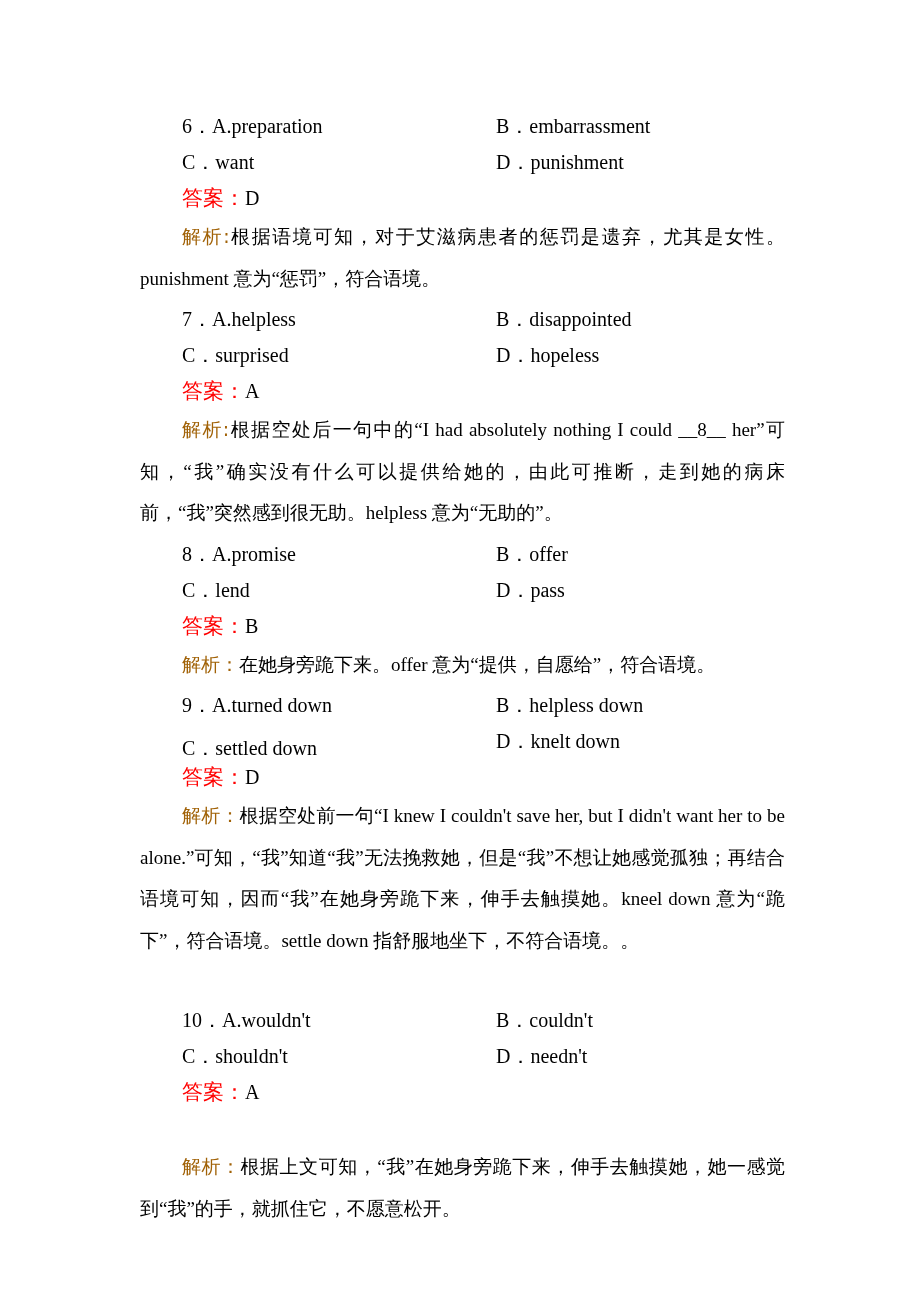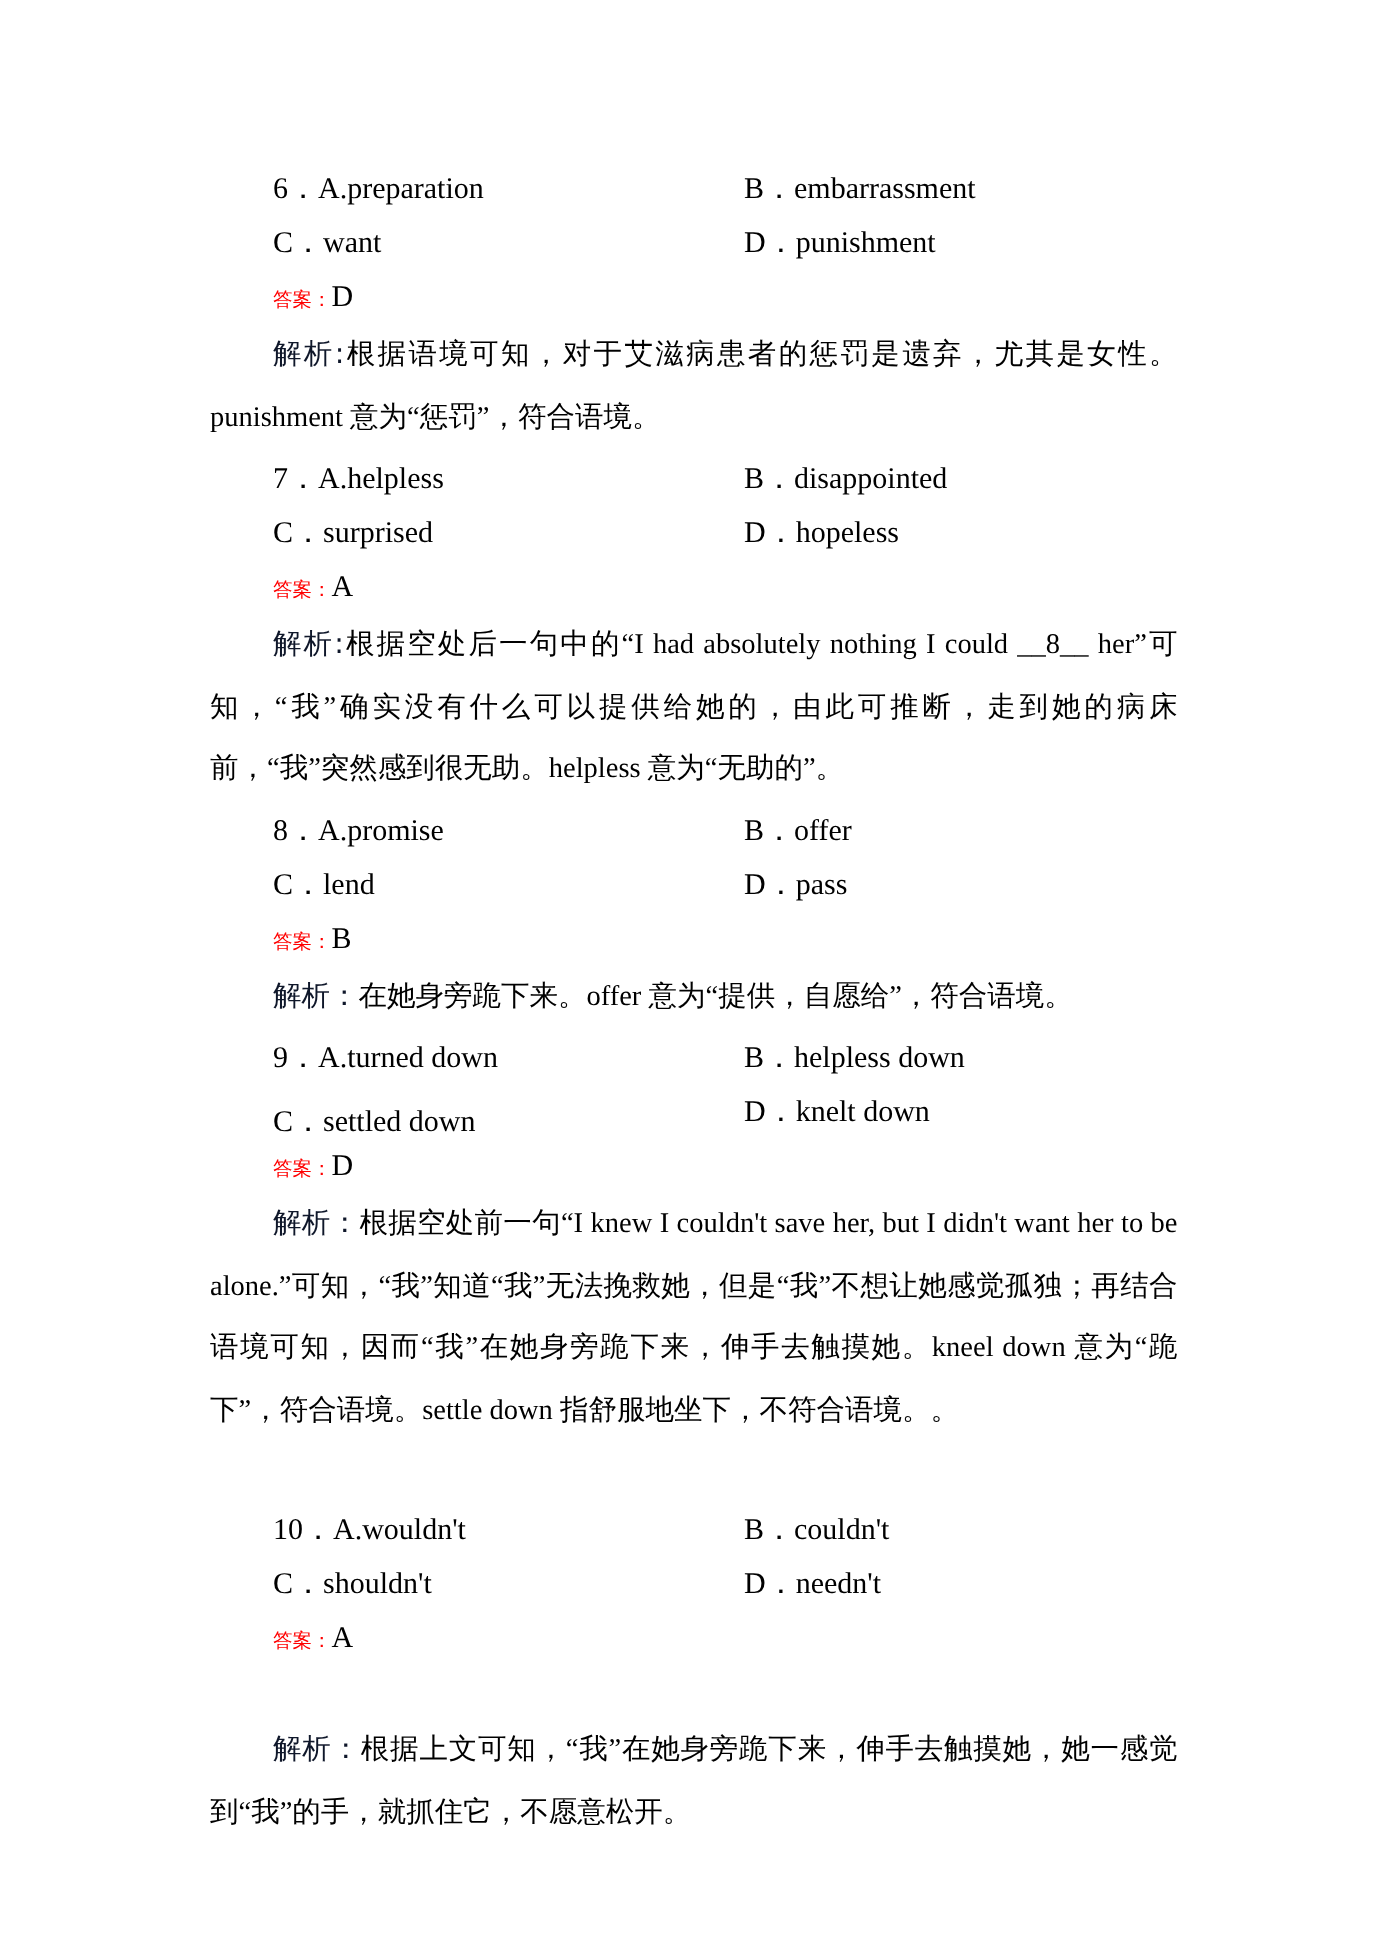--- a/index.html
+++ b/index.html
@@ -2,22 +2,22 @@
 <html><head>
 <meta charset="utf-8">
 <style>
   html, body { margin: 0; padding: 0; background: #ffffff; }
   body { width: 920px; height: 1302px; position: relative; overflow: hidden;
          font-family: "Liberation Serif", "DejaVu Serif", serif; color: #000; }
   .page { position: absolute; left: 140px; top: 108px; width: 645px; }
   .line { position: absolute; left: 0; white-space: nowrap; font-size: 20px; line-height: 36px; height: 36px; }
   .ind { left: 42px; }
   .colB { left: 356px; }
-  .ans-label { color: #ff0000; font-family: "DejaVu Sans", sans-serif; font-size: 13px; }
-  .exp-label { color: #0f172a; font-family: "DejaVu Sans", sans-serif; font-size: 19px; }
+  .ans-label { color: #ff0000; font-family: "DejaVu Sans", sans-serif; font-size: 21px; }
+  .exp-label { color: #a16207; font-family: "DejaVu Sans", sans-serif; font-size: 19px; }
   .cn { font-family: Liberation Serif, serif; font-size: 19px; }
   .para { position: absolute; left: 0; width: 645px; font-size: 20px; line-height: 41.5px; text-indent: 42px; text-align: justify; }
 </style>
 </head>
 <body>
 
 <div class="page">
 
   <div>
     <div class="line ind" style="top:0px"><span>6．</span><span>A.preparation</span></div>

